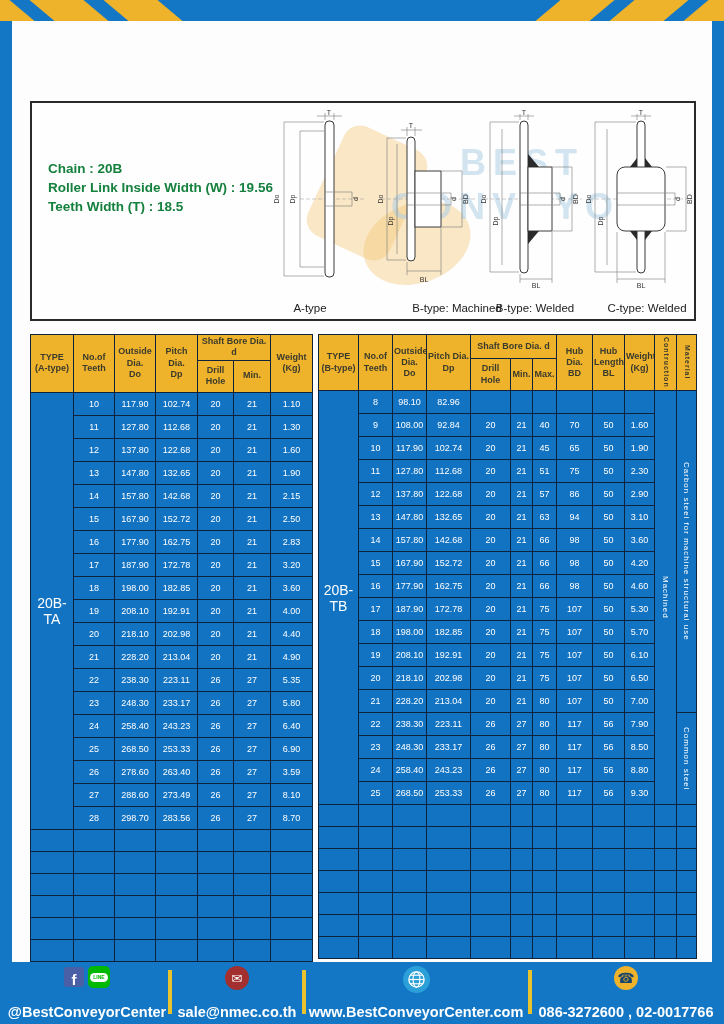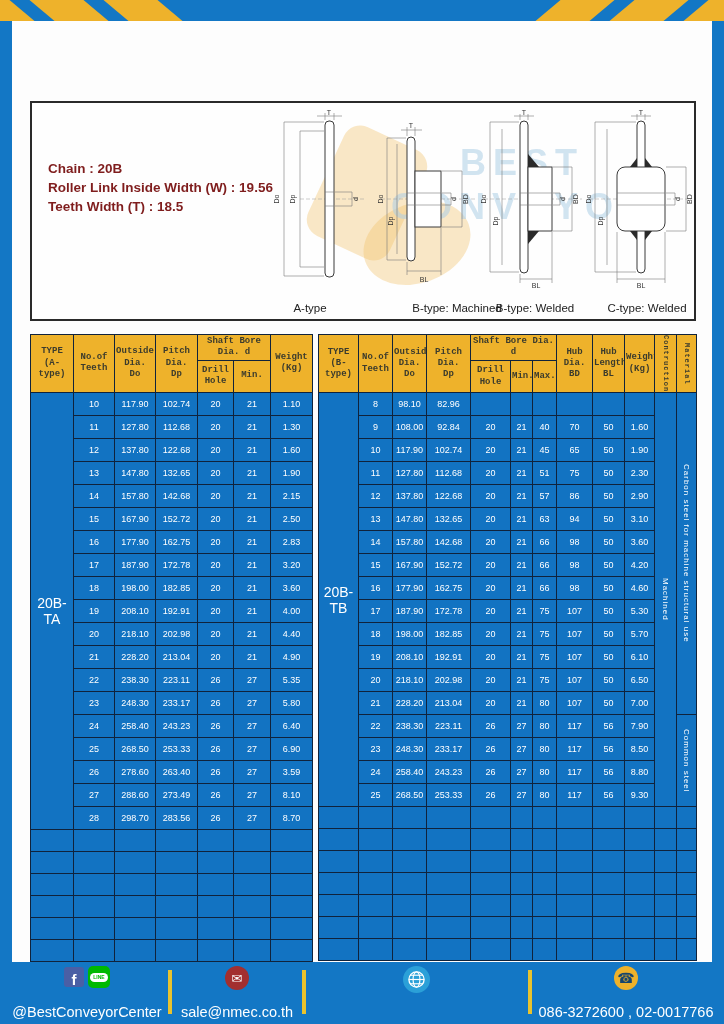--- a/index.html
+++ b/index.html
@@ -12,56 +12,56 @@
   
   .content{position:absolute;left:12px;top:21px;width:700px;height:941px;background:#fdfdfd;}
   
   .title-box{position:absolute;left:183px;top:10px;width:336px;height:60px;background:#eeb22b;
              display:flex;align-items:center;justify-content:center;}
   .title-box h1{margin:0;font-size:34px;font-weight:bold;color:#235e80;letter-spacing:.5px;}
   
   .panel{position:absolute;left:18px;top:80px;width:662px;height:216px;background:#fefefe;
          border:2px solid #2a2a2a;overflow:hidden;}
   .specs{position:absolute;left:16px;top:56px;z-index:3;}
-  .specs div{font-size:13.5px;font-weight:bold;color:#7f1d1d;line-height:19px;white-space:nowrap;}
+  .specs div{font-size:13.5px;font-weight:bold;color:#15803d;line-height:19px;white-space:nowrap;}
   .dlabel{position:absolute;bottom:5px;font-size:11.5px;color:#222;transform:translateX(-50%);white-space:nowrap;z-index:3;}
   .draw{position:absolute;top:6px;z-index:2;}
   .plate{fill:#ffffff;stroke:#3a3a3a;stroke-width:1;}
   .hub{fill:#ffffff;stroke:#3a3a3a;stroke-width:1;}
   .dim{stroke:#7a7a7a;stroke-width:.6;}
   .cl{stroke:#999;stroke-width:.5;stroke-dasharray:4 2;}
   .dtxt{fill:#333;font-size:7px;font-family:"Liberation Sans",sans-serif;}
   
   .wm{position:absolute;left:250px;top:10px;width:400px;height:196px;z-index:1;}
   .wm-text{position:absolute;left:80px;top:28px;color:#aecfe6;opacity:.55;font-weight:bold;
            font-size:36px;letter-spacing:7px;line-height:44px;text-align:center;width:320px;}
   .wm-o1,.wm-o2{position:absolute;background:#f3c36b;opacity:.38;}
   .wm-o1{left:40px;top:20px;width:90px;height:120px;transform:rotate(25deg);border-radius:18px;}
   .wm-o2{left:80px;top:90px;width:110px;height:80px;transform:rotate(-20deg);border-radius:50%;}
   
   table{border-collapse:collapse;table-layout:fixed;position:absolute;background:#1273c2;}
   #tableA{left:30px;top:334px;width:282px;}
   #tableB{left:318px;top:334px;width:378px;}
   th,td{border:1.5px solid #10233c;overflow:hidden;}
   thead th{background:#eeb22b;color:#3b3b2d;font-size:9px;font-weight:bold;text-align:center;
-           vertical-align:middle;white-space:pre-line;line-height:1.25;padding:1px;font-family:Liberation Mono, monospace;}
+           vertical-align:middle;white-space:pre-line;line-height:1.25;padding:1px;}
   thead tr.h1{height:24px;} thead tr.h2{height:32px;}
   tbody td{background:#1273c2;color:#fff;font-size:9px;text-align:center;vertical-align:middle;
            height:22px;padding:0;}
   tbody tr.empty td{height:21px;}
   .vert{writing-mode:vertical-rl;text-orientation:mixed;white-space:nowrap;letter-spacing:1px;}
   th.vert{font-size:7px;padding:0;}
   td.vert{font-size:8px;}
   td.typecell{font-size:14px;}
   
   .footer{position:absolute;left:0;top:962px;width:724px;height:62px;background:#1377c5;}
   .fsec{position:absolute;top:4px;height:54px;display:flex;flex-direction:column;
         align-items:center;justify-content:space-between;}
   .fsep{position:absolute;top:8px;width:4px;height:44px;background:#e9c32e;}
-  .ftxt{color:#fff;font-weight:normal;font-size:14.5px;white-space:nowrap;}
+  .ftxt{color:#fff;font-weight:bold;font-size:14.5px;white-space:nowrap;}
   .icons{display:flex;gap:4px;align-items:center;}
   .fb{width:20px;height:20px;background:#4a5fa5;border-radius:3px;color:#fff;font-weight:bold;
       font-size:15px;display:flex;align-items:flex-end;justify-content:center;line-height:1;}
   .line{width:22px;height:22px;background:#00b900;border-radius:5px;display:flex;align-items:center;justify-content:center;}
   .line span{background:#fff;border-radius:5px;font-size:5px;font-weight:bold;color:#00b900;
              padding:2px 3px;line-height:1;}
   .circ{border-radius:50%;display:flex;align-items:center;justify-content:center;}
   .mail{width:24px;height:24px;background:#a32f2f;color:#fff;font-size:13px;}
   .globe{width:27px;height:27px;background:#2ba0d8;}
   .phone{width:24px;height:24px;background:#eeb22b;color:#16456e;font-size:14px;}
@@ -831,20 +831,21 @@
     <div class="fsec" style="left:308px;width:216px">
       <div class="circ globe">
         <svg width="19" height="19" viewBox="0 0 20 20">
           <circle cx="10" cy="10" r="8" fill="none" stroke="#fff" stroke-width="1.4"></circle>
           <ellipse cx="10" cy="10" rx="3.6" ry="8" fill="none" stroke="#fff" stroke-width="1.2"></ellipse>
           <line x1="2" y1="10" x2="18" y2="10" stroke="#fff" stroke-width="1.2"></line>
           <line x1="3.2" y1="5.5" x2="16.8" y2="5.5" stroke="#fff" stroke-width="1.2"></line>
           <line x1="3.2" y1="14.5" x2="16.8" y2="14.5" stroke="#fff" stroke-width="1.2"></line>
         </svg>
       </div>
+      <div class="ftxt">www.BestConveyorCenter.com</div>
     </div>
     <div class="fsep" style="left:528px"></div>
     <div class="fsec" style="left:534px;width:184px">
       <div class="circ phone">☎</div>
       <div class="ftxt">086-3272600 , 02-0017766</div>
     </div>
   </div>
 
 </div>
 

